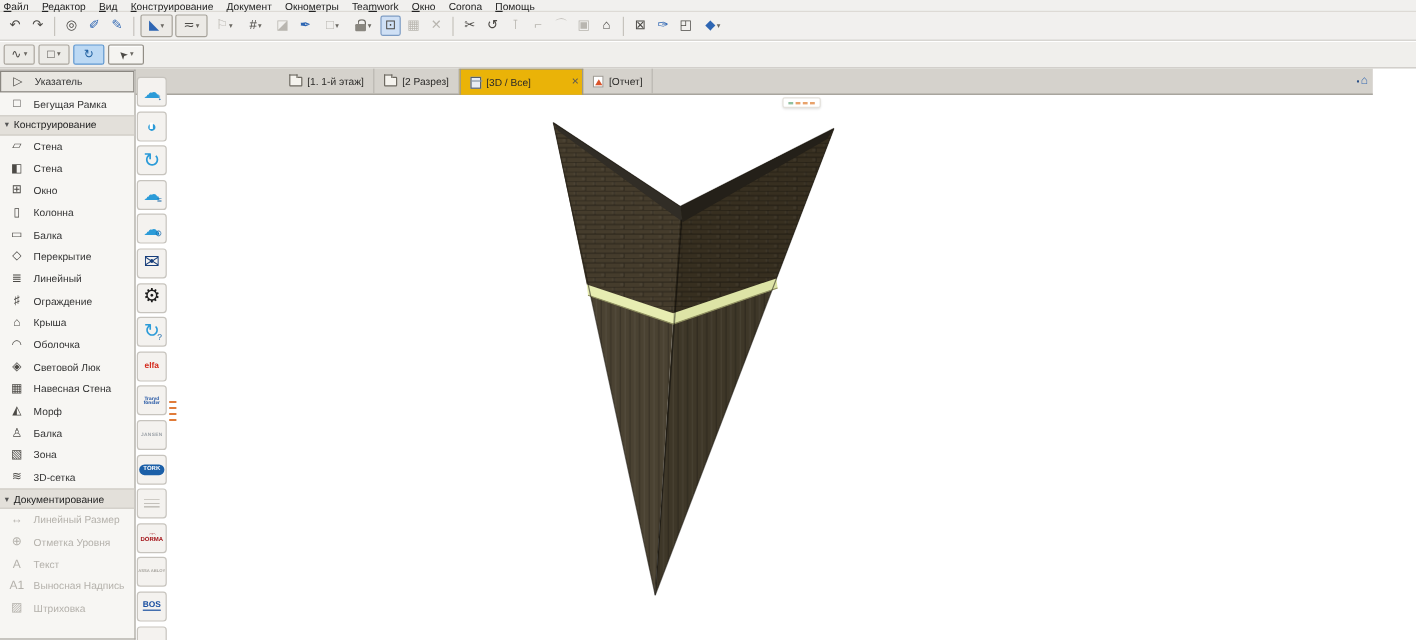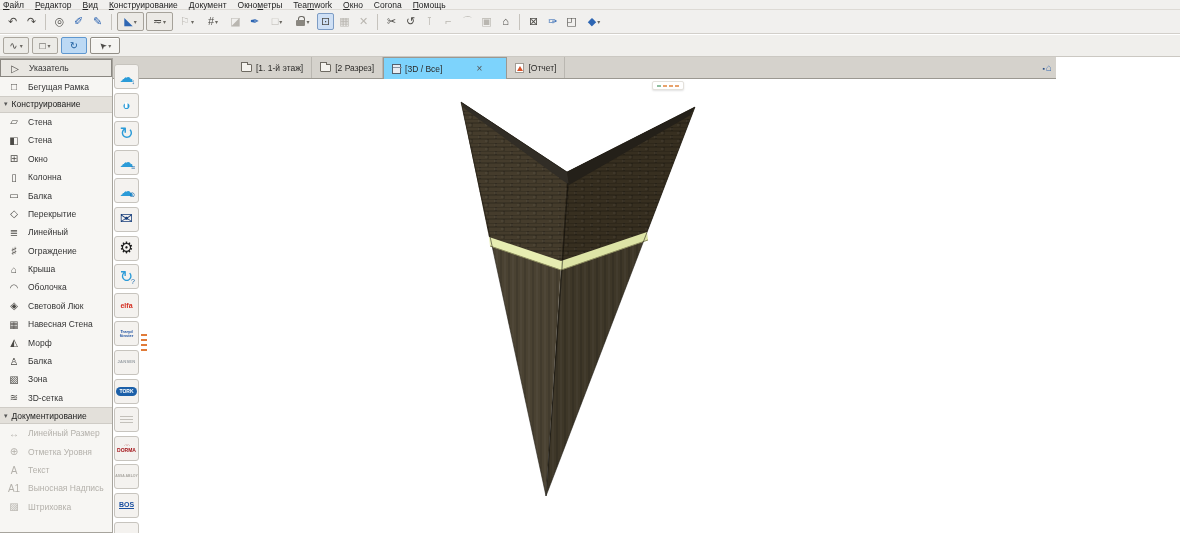--- a/index.html
+++ b/index.html
@@ -39,27 +39,27 @@
     padding-left:3px; gap:3px; z-index:40; }
   .qb { height:17px; min-width:26px; border:1px solid #aaa69e; background:#ecebe7; border-radius:2px;
     display:flex; align-items:center; justify-content:center; font-size:10px; color:#4c4a46; padding:0 2px; }
   .qb::after { content:"▾"; font-size:6px; color:#6b6862; margin-left:2px; }
   .qb.orbit { background:#bcd9f4; border-color:#5f97cf; color:#1c5d9e; }
   .qb.orbit::after { content:""; margin:0; }
   .qb.raised { background:#f5f4f1; border-color:#918d85; min-width:30px; box-shadow:0 1px 0 #fff inset; }
   .qb .rot { display:inline-block; transform:rotate(-135deg); font-size:9px; }
 
   
-  #tabbar { position:absolute; left:0; top:57px; width:1056px; height:22px;
+  #tabbar { position:absolute; left:0; top:57px; width:1144px; height:22px;
     background:#d5d2cc; border-bottom:1px solid #9b9891; display:flex; align-items:flex-end; z-index:10; }
   #tabs { display:flex; margin-left:233px; height:21px; }
   .tab { display:flex; align-items:center; gap:4px; font-size:8.5px; color:#2b2a28;
     padding:0 8px; border-right:1px solid #bab7b1; height:21px; }
-  .tab.active { background:#7dd3fc; border:1px solid #9b9891; border-bottom:none; height:22px;
-    margin-bottom:-1px; padding-right:22px; }
+  .tab.active { background:#eab308; border:1px solid #9b9891; border-bottom:none; height:22px;
+    margin-bottom:-1px; padding-right:1px; }
   .tab .close { margin-left:28px; font-size:10px; color:#555; width:10px; text-align:center; }
   .fold { width:11px; height:8px; border:1px solid #6e6a62; background:#f5f3ee; position:relative; border-radius:1px; }
   .fold::before { content:""; position:absolute; left:-1px; top:-3px; width:5px; height:2px;
     background:#f5f3ee; border:1px solid #6e6a62; border-bottom:none; }
   .cube { width:9px; height:10px; border:1px solid #54606e; background:#e8ecf2; position:relative; }
   .cube::before { content:""; position:absolute; left:0; top:2px; width:9px; height:1px; background:#8794a3; }
   .rep { width:9px; height:10px; border:1px solid #a09c94; background:#fff; position:relative; }
   .rep::before { content:""; position:absolute; left:1px; top:2px; border-left:3px solid transparent;
     border-right:3px solid transparent; border-bottom:5px solid #d9542b; }
   #tab-overview { margin-left:auto; margin-right:4px; align-self:center; font-size:10px; color:#3a6db3; }

